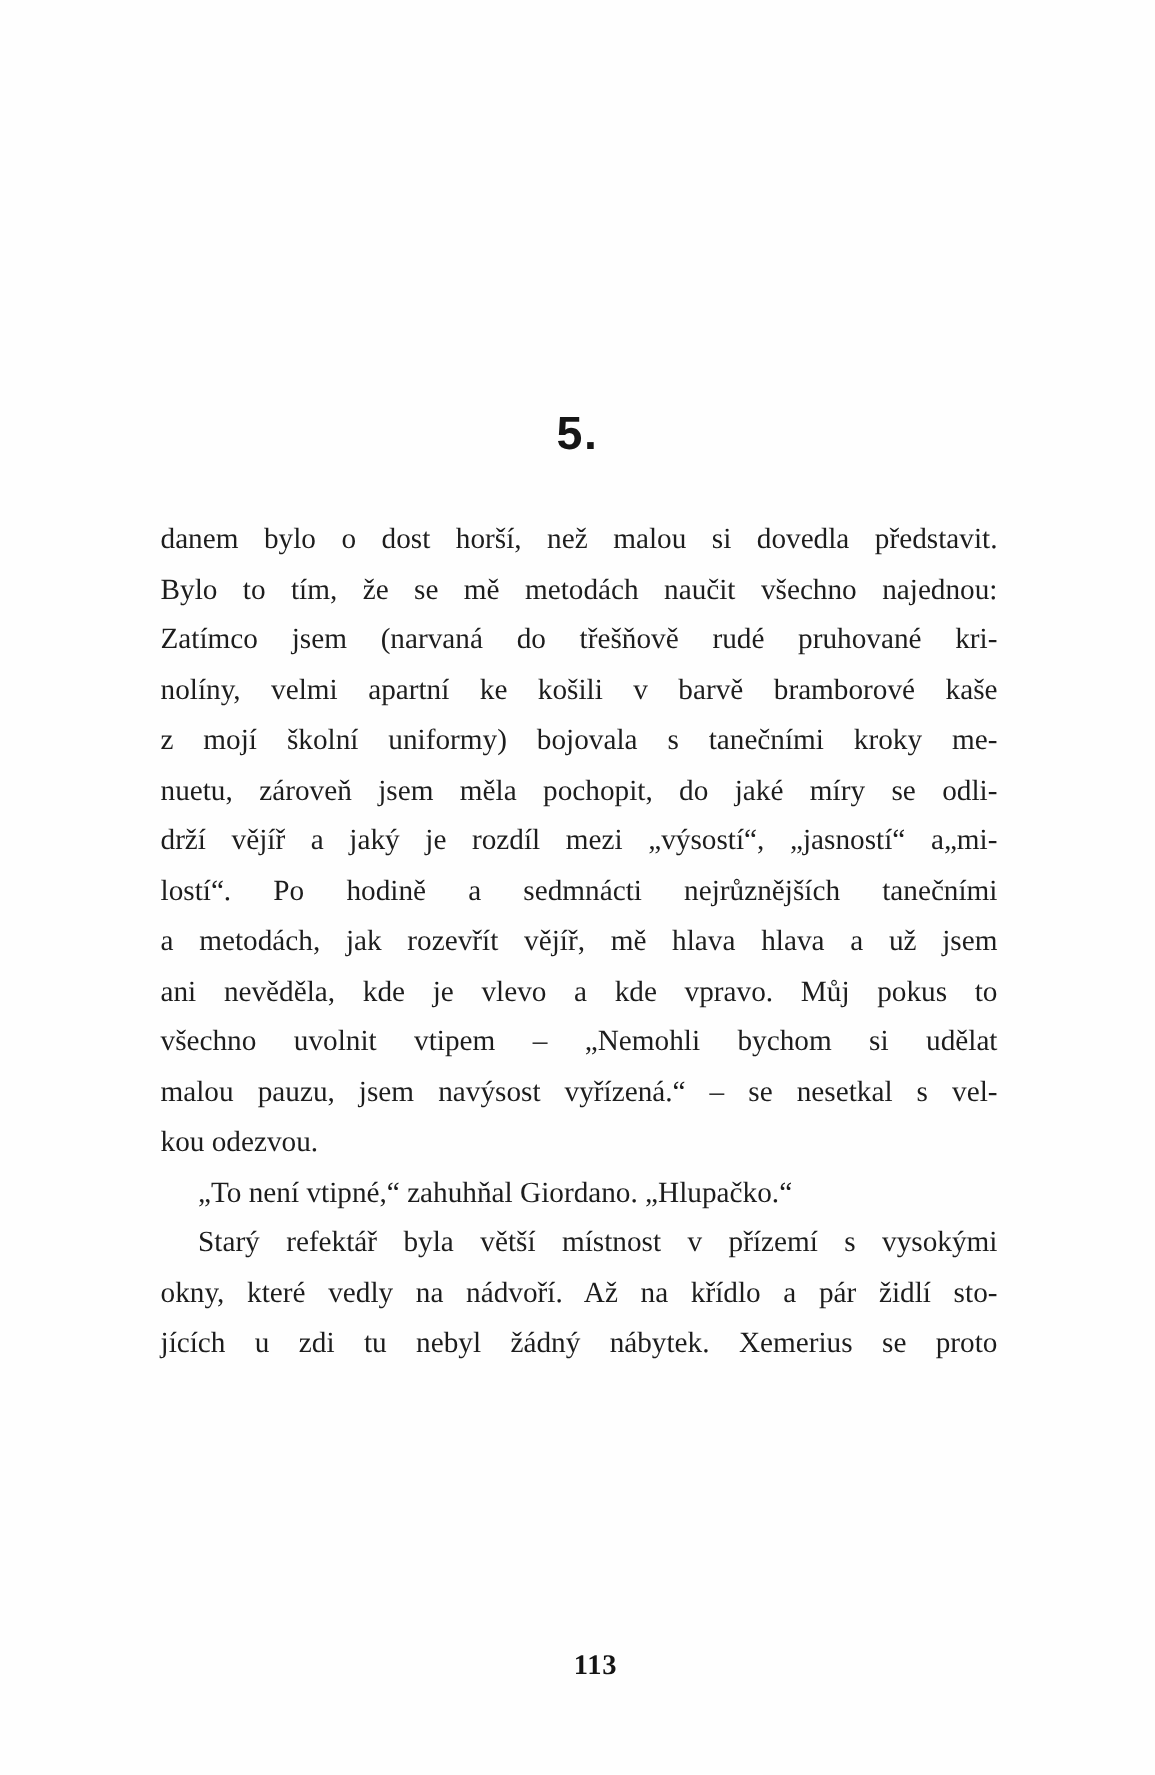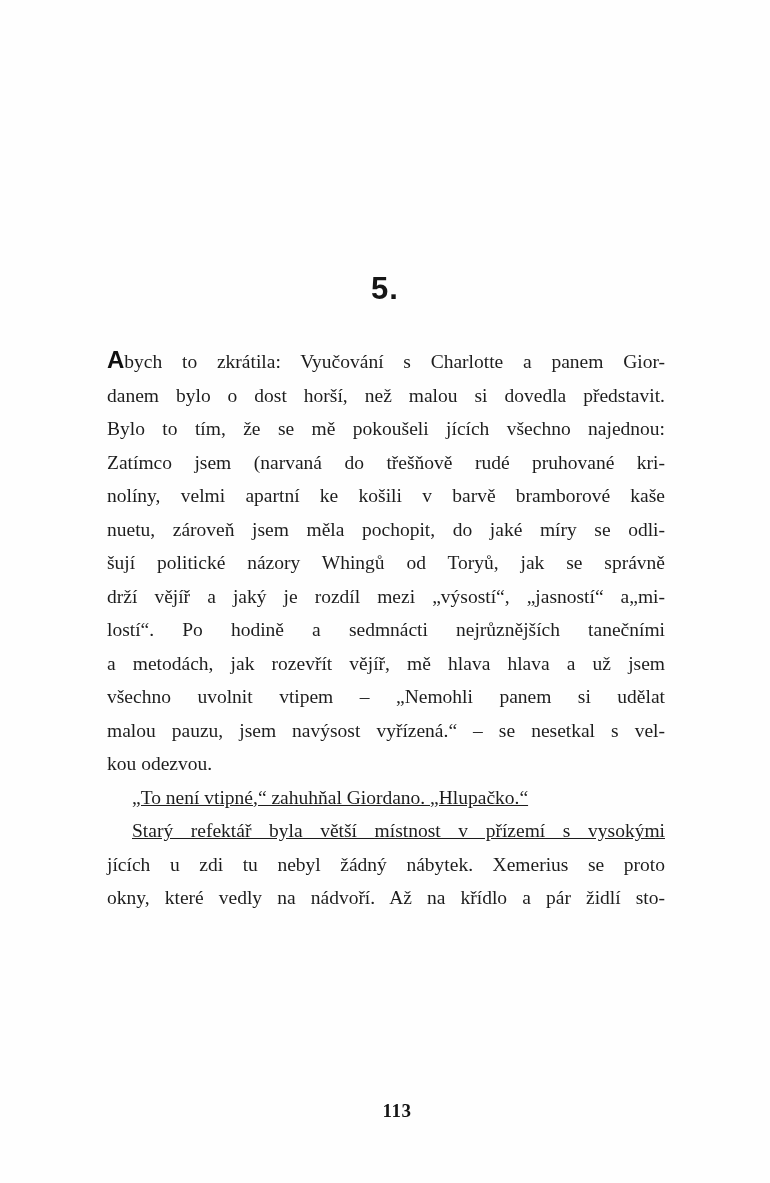--- a/index.html
+++ b/index.html
@@ -41,21 +41,20 @@
     line-height: 33.5px;
     white-space: nowrap;
     text-align: justify;
     text-align-last: justify;
   }
   .line.final {
     text-align-last: left;
   }
   .line.indent {
     text-indent: 25px;
-    text-decoration: underline;
   }
   .initial {
     font-family: "Liberation Sans", sans-serif;
     font-weight: 700;
     font-size: 24px;
     color: #111111;
   }
   .page-number {
     position: absolute;
     top: 1098px;
@@ -71,33 +70,33 @@
     margin-left: 12px;
   }
 </style>
 </head>
 <body>
 
 <div class="page">
   <div class="chapter-number">5.</div>
 
   <div class="text-block">
-      <div class="line"><span class="initial">A</span><span>bych to zkrátila: Vyučování s Charlotte a panem Gior-</span></div>
       <div class="line">danem bylo o dost horší, než malou si dovedla představit.</div>
-      <div class="line">Bylo to tím, že se mě pokoušeli jících všechno najednou:</div>
+      <div class="line">Bylo to tím, že se mě metodách naučit všechno najednou:</div>
       <div class="line">Zatímco jsem (narvaná do třešňově rudé pruhované kri-</div>
       <div class="line">nolíny, velmi apartní ke košili v barvě bramborové kaše</div>
+      <div class="line">z mojí školní uniformy) bojovala s tanečními kroky me-</div>
       <div class="line">nuetu, zároveň jsem měla pochopit, do jaké míry se odli-</div>
-      <div class="line">šují politické názory Whingů od Toryů, jak se správně</div>
       <div class="line">drží vějíř a jaký je rozdíl mezi „výsostí“, „jasností“ a„mi-</div>
       <div class="line">lostí“. Po hodině a sedmnácti nejrůznějších tanečními</div>
       <div class="line">a metodách, jak rozevřít vějíř, mě hlava hlava a už jsem</div>
-      <div class="line">všechno uvolnit vtipem – „Nemohli panem si udělat</div>
+      <div class="line">ani nevěděla, kde je vlevo a kde vpravo. Můj pokus to</div>
+      <div class="line">všechno uvolnit vtipem – „Nemohli bychom si udělat</div>
       <div class="line">malou pauzu, jsem navýsost vyřízená.“ – se nesetkal s vel-</div>
       <div class="line final">kou odezvou.</div>
       <div class="line final indent">„To není vtipné,“ zahuhňal Giordano. „Hlupačko.“</div>
       <div class="line indent">Starý refektář byla větší místnost v přízemí s vysokými</div>
+      <div class="line">okny, které vedly na nádvoří. Až na křídlo a pár židlí sto-</div>
       <div class="line">jících u zdi tu nebyl žádný nábytek. Xemerius se proto</div>
-      <div class="line">okny, které vedly na nádvoří. Až na křídlo a pár židlí sto-</div>
     </div>
 
   <div class="page-number">113</div>
 </div>
 
 </body></html>

